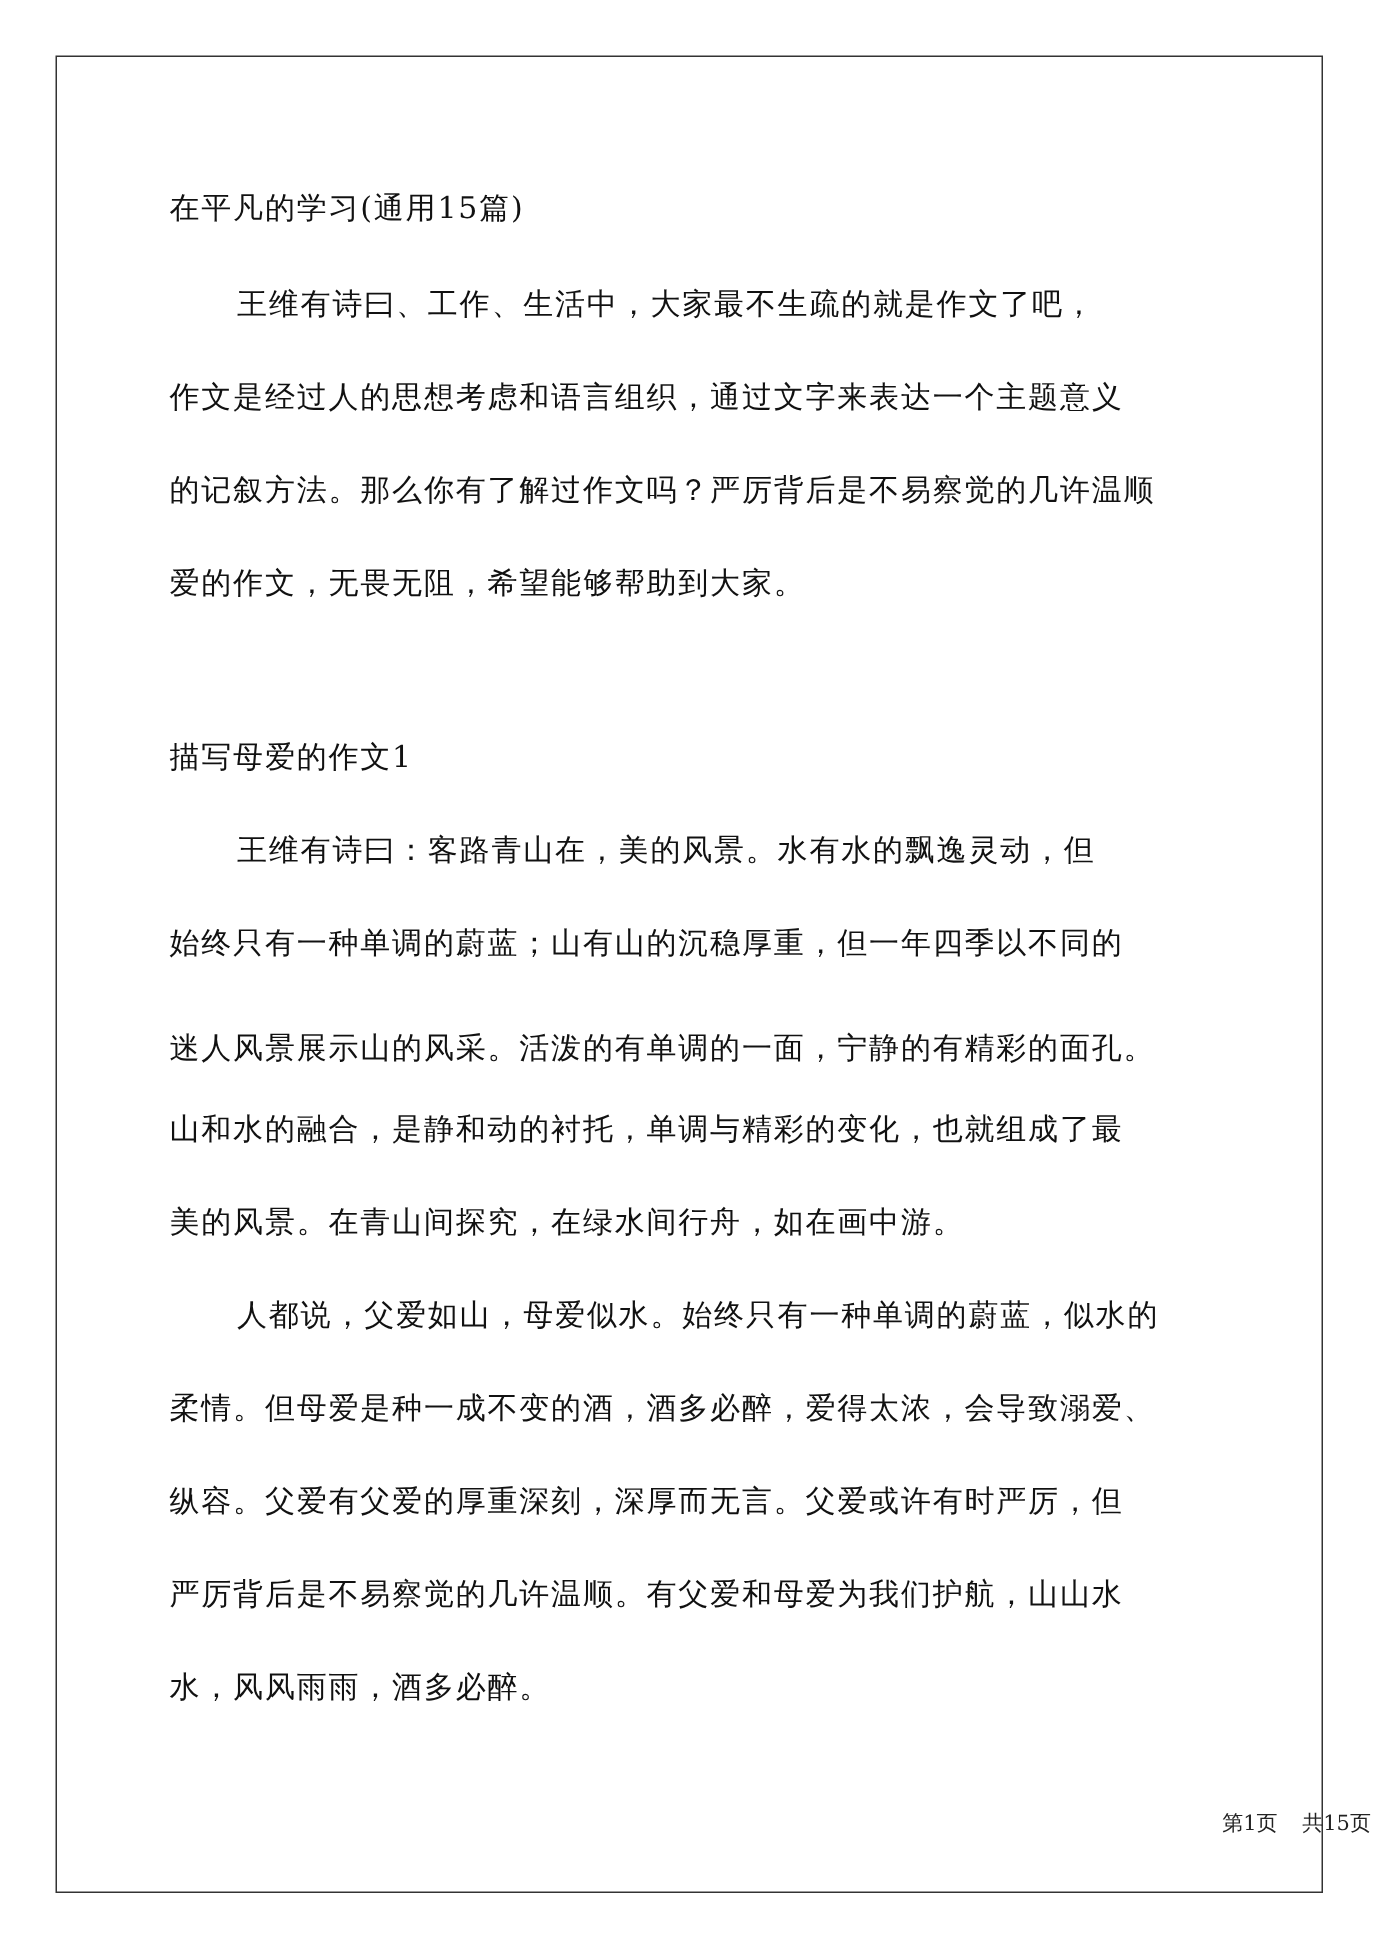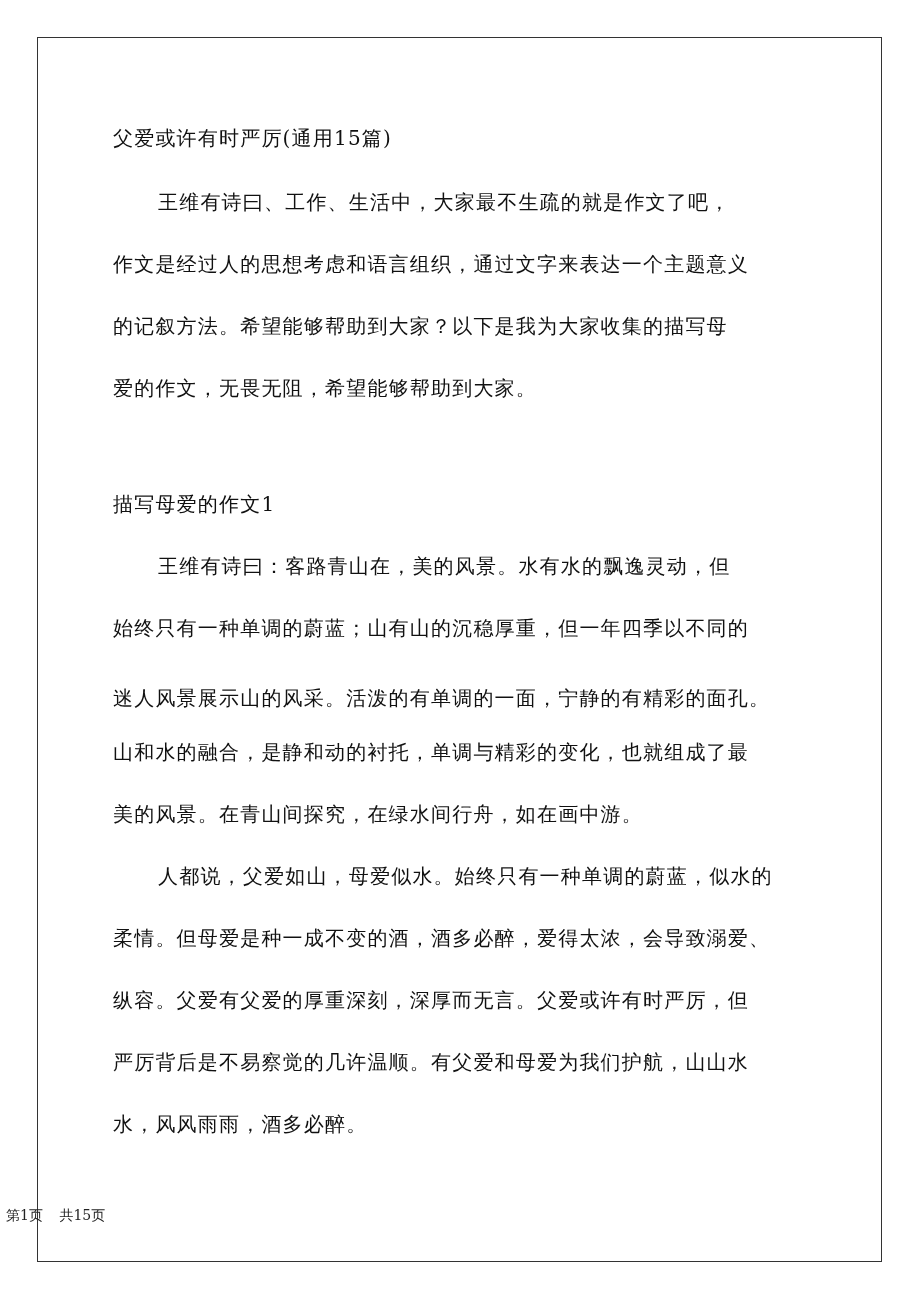--- a/index.html
+++ b/index.html
@@ -2,35 +2,35 @@
 <html><head>
 <meta charset="utf-8">
 <style>
   html, body { margin: 0; padding: 0; background: #ffffff; }
   body { width: 920px; height: 1302px; position: relative; overflow: hidden;
          font-family: "DejaVu Serif", "Liberation Serif", serif; color: #111; }
   .frame { position: absolute; left: 37px; top: 37px; width: 845px; height: 1225px;
            border: 1.5px solid #333; box-sizing: border-box; }
   .content { position: absolute; left: 113px; top: 124px; width: 700px; }
   .line { font-size: 20px; height: 28px; line-height: 28px; white-space: nowrap; letter-spacing: 1.2px; position: absolute; left: 0; }
-  .footer { position: absolute; left: 0; width: 920px; top: 1207px; text-align: left;
+  .footer { position: absolute; left: 0; width: 920px; top: 1207px; text-align: right;
             font-size: 14px; color: #222; }
   .footer span { margin: 0 6px; }
 </style>
 </head>
 <body>
 
 <div class="frame"></div>
 
 <div class="content">
-  <div class="line" style="top:0px">父爱或许有时严厉(通用15篇)</div>
+  <div class="line" style="top:0px">在平凡的学习(通用15篇)</div>
 
   <div class="line" style="top:64px;left:45px">王维有诗曰、工作、生活中，大家最不生疏的就是作文了吧，</div>
   <div class="line" style="top:126px">作文是经过人的思想考虑和语言组织，通过文字来表达一个主题意义</div>
-  <div class="line" style="top:188px">的记叙方法。希望能够帮助到大家？以下是我为大家收集的描写母</div>
+  <div class="line" style="top:188px">的记叙方法。那么你有了解过作文吗？严厉背后是不易察觉的几许温顺</div>
   <div class="line" style="top:250px">爱的作文，无畏无阻，希望能够帮助到大家。</div>
 
   <div class="line" style="top:366px">描写母爱的作文1</div>
 
   <div class="line" style="top:428px;left:45px">王维有诗曰：客路青山在，美的风景。水有水的飘逸灵动，但</div>
   <div class="line" style="top:490px">始终只有一种单调的蔚蓝；山有山的沉稳厚重，但一年四季以不同的</div>
   <div class="line" style="top:560px">迷人风景展示山的风采。活泼的有单调的一面，宁静的有精彩的面孔。</div>
   <div class="line" style="top:614px">山和水的融合，是静和动的衬托，单调与精彩的变化，也就组成了最</div>
   <div class="line" style="top:676px">美的风景。在青山间探究，在绿水间行舟，如在画中游。</div>
 

